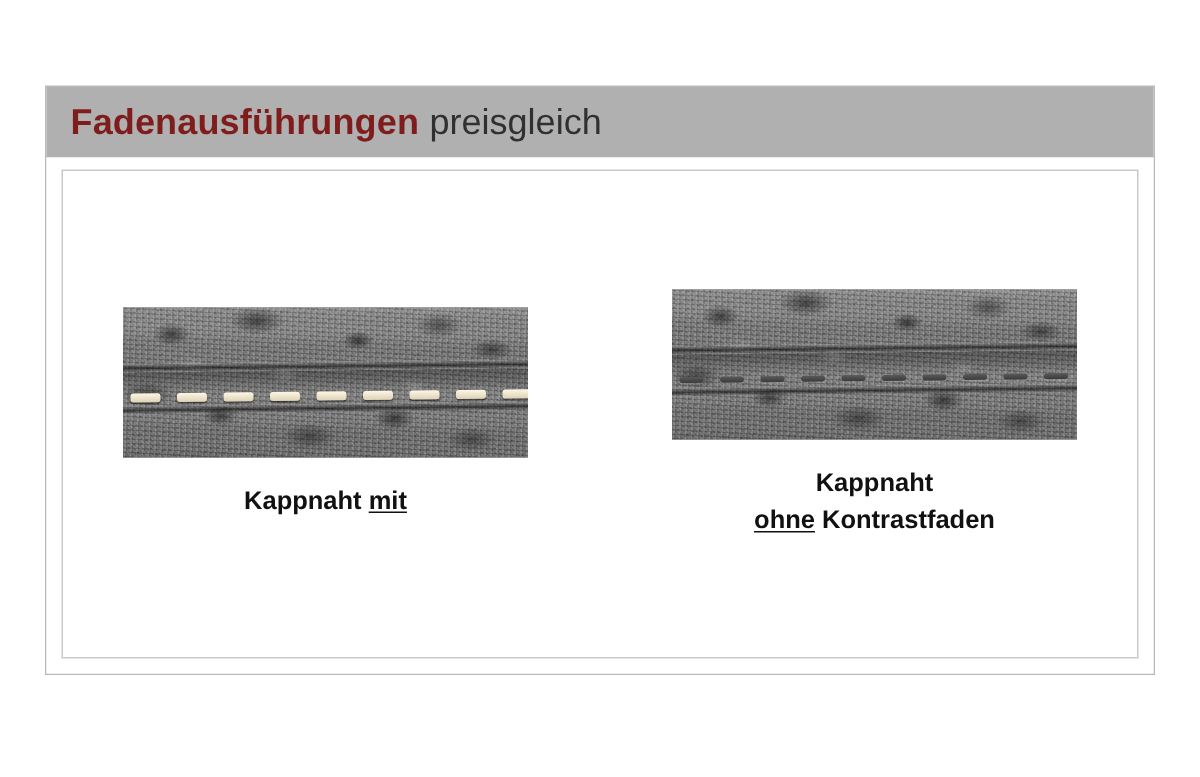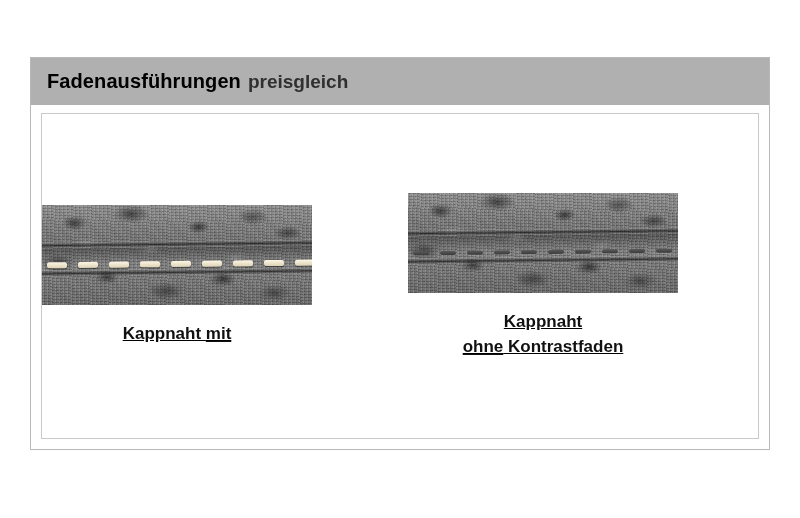--- a/index.html
+++ b/index.html
@@ -37,29 +37,29 @@
   .panel-header {
     height: 47px;
     background: #b0b0b0;
     display: flex;
     align-items: center;
     padding-left: 16px;
     box-sizing: border-box;
   }
 
   .panel-title {
-    font-size: 20px;
+    font-size: 24px;
     font-weight: bold;
-    color: #000000;
+    color: #7f1d1d;
     letter-spacing: .1px;
     white-space: pre;
   }
   .panel-subtitle {
-    font-size: 19px;
-    font-weight: bold;
+    font-size: 24px;
+    font-weight: normal;
     color: #303030;
     margin-left: 7px;
     white-space: pre;
   }
 
   .panel-body {
     position: relative;
     height: calc(100% - 47px);
     box-sizing: border-box;
     padding: 10px;
@@ -77,24 +77,23 @@
   }
 
   
   .samples {
     position: absolute;
     left: 0;
     top: 0;
     right: 0;
     bottom: 0;
     display: flex;
-    justify-content: flex-start;
+    justify-content: center;
     align-items: center;
     gap: 96px;
-    text-decoration: underline;
   }
 
   .sample {
     width: 270px;
     display: flex;
     flex-direction: column;
     align-items: center;
   }
 
   .swatch {

